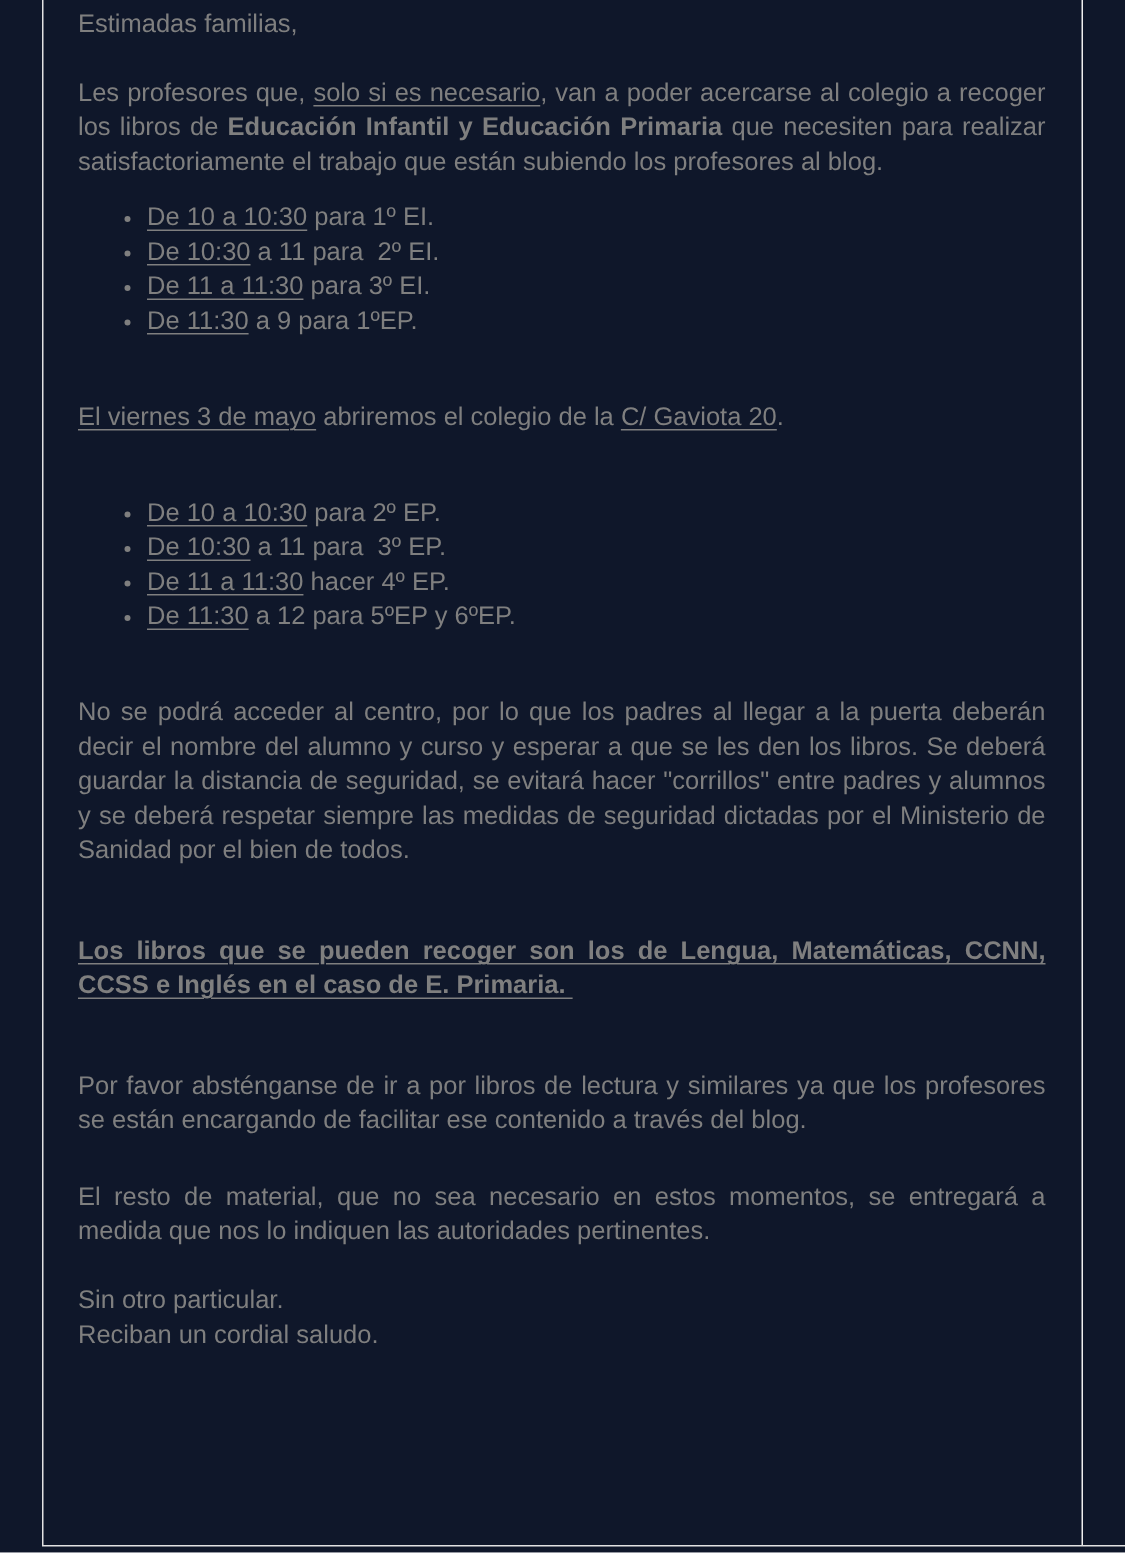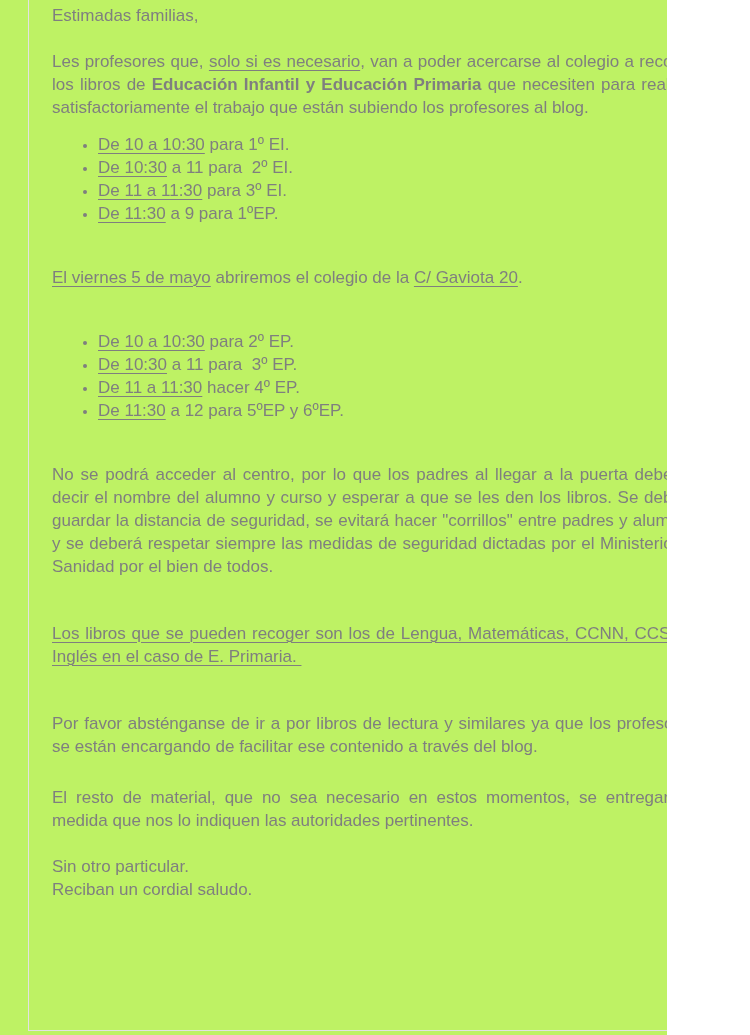--- a/index.html
+++ b/index.html
@@ -1,20 +1,20 @@
 <!DOCTYPE html>
 <html><head>
 <meta charset="utf-8">
 <style>
   html, body { margin: 0; padding: 0; background: #ffffff; }
   .page {
     position: relative;
-    width: 667px;
+    width: 750px;
     height: 1035px;
-    background: #bef264;
+    background: #0f172a;
     overflow: hidden;
     font-family: "Liberation Sans", "DejaVu Sans", sans-serif;
     color: #7f7f7f;
   }
   .content {
     position: absolute;
     left: 28px;
     top: 0;
     width: 694px;
     min-height: 1030px;
@@ -35,21 +35,21 @@
   }
   .p { margin: 0; }
   .justify { text-align: justify; }
   .right { text-align: right; }
   .u {
     text-decoration: underline;
     text-underline-offset: 3px;
     text-decoration-thickness: 1px;
   }
   .bold-underline {
-    font-weight: normal;
+    font-weight: bold;
     text-decoration: underline;
     text-underline-offset: 3px;
     text-decoration-thickness: 1px;
   }
   strong { font-weight: bold; }
   .list { margin: 0; padding-left: 46px; list-style: disc; }
   .list li { line-height: 23px; }
   .list li::marker { color: #7f7f7f; font-size: 13px; }
   .mt-2  { margin-top: 2px; }
   .mt-14 { margin-top: 14px; }
@@ -71,21 +71,21 @@
     <p class="p justify mt-23"><span>Les profesores que, </span><span class="u">solo si es necesario</span><span>, van a poder acercarse al colegio a recoger los libros de </span><strong>Educación Infantil y Educación Primaria</strong><span> que necesiten para realizar satisfactoriamente el trabajo que están subiendo los profesores al blog.</span></p>
 
 
     <ul class="list mt-14">
       <li><span class="u">De 10 a 10:30</span><span> para 1º EI.</span></li>
       <li><span class="u">De 10:30</span><span> a 11 para &nbsp;2º EI.</span></li>
       <li><span class="u">De 11 a 11:30</span><span> para 3º EI.</span></li>
       <li><span class="u">De 11:30</span><span> a 9 para 1ºEP.</span></li>
     </ul>
 
-    <p class="p mt-41"><span class="u">El viernes 5 de mayo</span><span> abriremos el colegio de la </span><span class="u">C/ Gaviota 20</span><span>.</span></p>
+    <p class="p mt-41"><span class="u">El viernes 3 de mayo</span><span> abriremos el colegio de la </span><span class="u">C/ Gaviota 20</span><span>.</span></p>
 
     <ul class="list mt-35">
       <li><span class="u">De 10 a 10:30</span><span> para 2º EP.</span></li>
       <li><span class="u">De 10:30</span><span> a 11 para &nbsp;3º EP.</span></li>
       <li><span class="u">De 11 a 11:30</span><span> hacer 4º EP.</span></li>
       <li><span class="u">De 11:30</span><span> a 12 para 5ºEP y 6ºEP.</span></li>
     </ul>
 
     <p class="p justify mt-41">No se podrá acceder al centro, por lo que los padres al llegar a la puerta deberán decir el nombre del alumno y curso y esperar a que se les den los libros. Se deberá guardar la distancia de seguridad, se evitará hacer "corrillos" entre padres y alumnos y se deberá respetar siempre las medidas de seguridad dictadas por el Ministerio de Sanidad por el bien de todos.</p>
 

